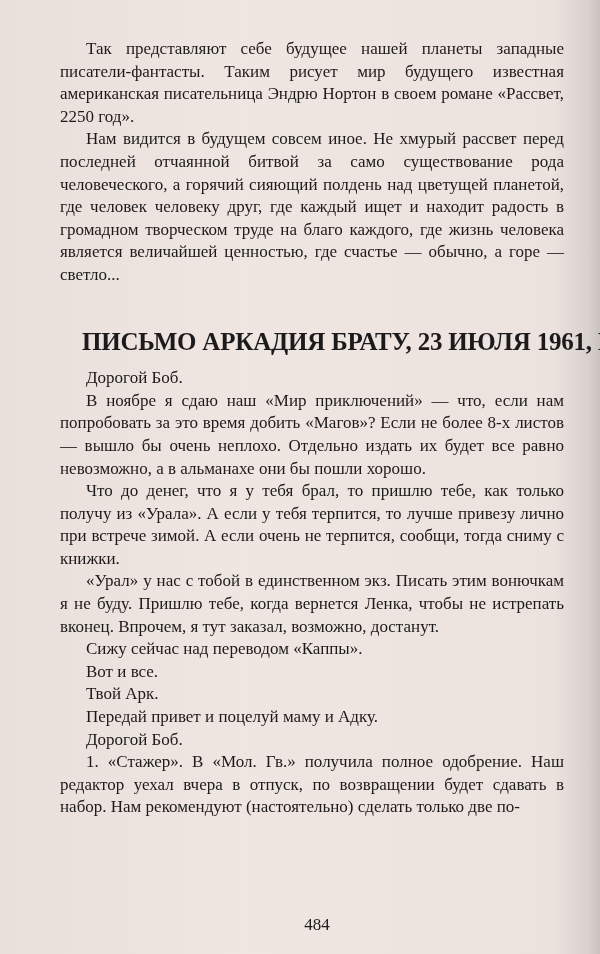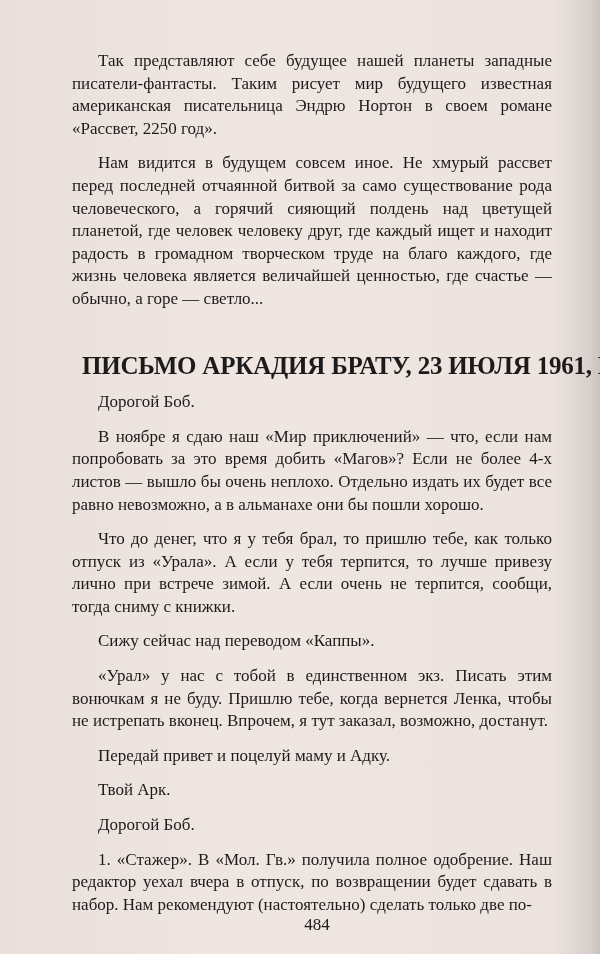--- a/index.html
+++ b/index.html
@@ -12,21 +12,21 @@
   }
   .page {
     position: absolute; left: 0; top: 0; width: 600px; height: 954px;
     background: linear-gradient(90deg, #e9e0dc 0%, #efe6e2 40%, #ece3df 92%, #d9d1cd 98%, #c9c2bf 100%);
   }
   .content {
     position: absolute; left: 60px; top: 38px; width: 504px;
     font-size: 17px; line-height: 22.6px;
     text-align: justify;
   }
-  .p { text-indent: 26px; margin: 12px; }
+  .p { text-indent: 26px; margin: 0; }
   .heading {
     font-weight: bold;
     font-size: 25px;
     text-align: right;
     margin: 42px 0 14px 0;
     letter-spacing: -0.2px;
     white-space: nowrap;
     text-indent: 0;
     padding-left: 22px;
     text-align: left;
@@ -40,24 +40,25 @@
 </head>
 <body>
 
 <div class="page">
   <div class="content">
     <p class="p">Так представляют себе будущее нашей планеты западные писатели-фантасты. Таким рисует мир будущего известная американская писательница Эндрю Нортон в своем романе «Рассвет, 2250 год».</p>
     <p class="p">Нам видится в будущем совсем иное. Не хмурый рассвет перед последней отчаянной битвой за само существование рода человеческого, а горячий сияющий полдень над цветущей планетой, где человек человеку друг, где каждый ищет и находит радость в громадном творческом труде на благо каждого, где жизнь человека является величайшей ценностью, где счастье — обычно, а горе — светло...</p>
 
     <div class="heading h1">ПИСЬМО АРКАДИЯ БРАТУ, 23 ИЮЛЯ 1961, М.— Л.</div>
     <p class="p">Дорогой Боб.</p>
-    <p class="p">В ноябре я сдаю наш «Мир приключений» — что, если нам попробовать за это время добить «Магов»? Если не более 4-х листов — вышло бы очень неплохо. Отдельно издать их будет все равно невозможно, а в альманахе они бы пошли хорошо.</p>
-    <p class="p">Что до денег, что я у тебя брал, то пришлю тебе, как только отпуск из «Урала». А если у тебя терпится, то лучше привезу лично при встрече зимой. А если очень не терпится, сообщи, тогда сниму с книжки.</p>
+    <p class="p">В ноябре я сдаю наш «Мир приключений» — что, если нам попробовать за это время добить «Магов»? Если не более 8-х листов — вышло бы очень неплохо. Отдельно издать их будет все равно невозможно, а в альманахе они бы пошли хорошо.</p>
+    <p class="p">Что до денег, что я у тебя брал, то пришлю тебе, как только получу из «Урала». А если у тебя терпится, то лучше привезу лично при встрече зимой. А если очень не терпится, сообщи, тогда сниму с книжки.</p>
+    <p class="p">«Урал» у нас с тобой в единственном экз. Писать этим вонючкам я не буду. Пришлю тебе, когда вернется Ленка, чтобы не истрепать вконец. Впрочем, я тут заказал, возможно, достанут.</p>
     <p class="p">Сижу сейчас над переводом «Каппы».</p>
-    <p class="p">«Урал» у нас с тобой в единственном экз. Писать этим вонючкам я не буду. Пришлю тебе, когда вернется Ленка, чтобы не истрепать вконец. Впрочем, я тут заказал, возможно, достанут.</p>
+    <p class="p">Вот и все.</p>
+    <p class="p">Твой Арк.</p>
     <p class="p">Передай привет и поцелуй маму и Адку.</p>
-    <p class="p">Твой Арк.</p>
 
     <p class="p">Дорогой Боб.</p>
     <p class="p">1. «Стажер». В «Мол. Гв.» получила полное одобрение. Наш редактор уехал вчера в отпуск, по возвращении будет сдавать в набор. Нам рекомендуют (настоятельно) сделать только две по-</p>
   </div>
   <div class="pagenum">484</div>
 </div>
 
 </body></html>

